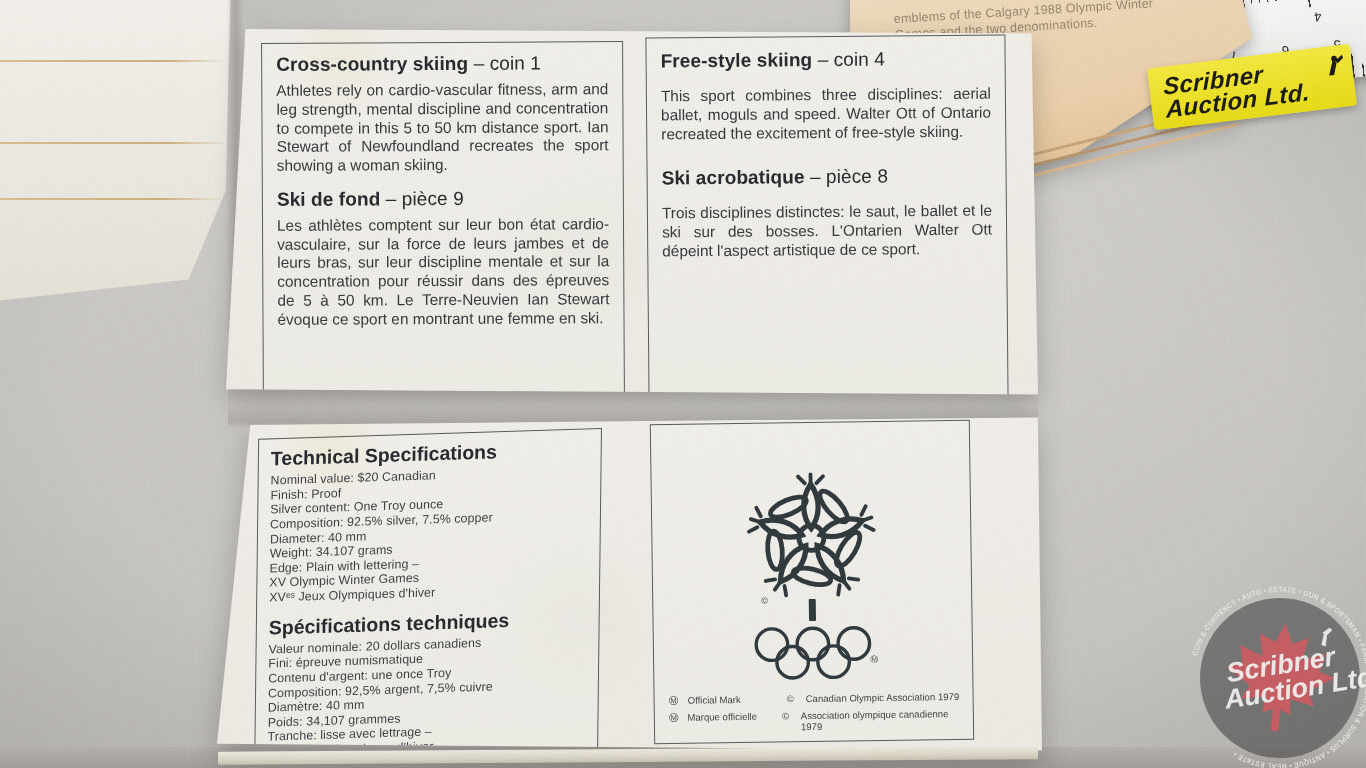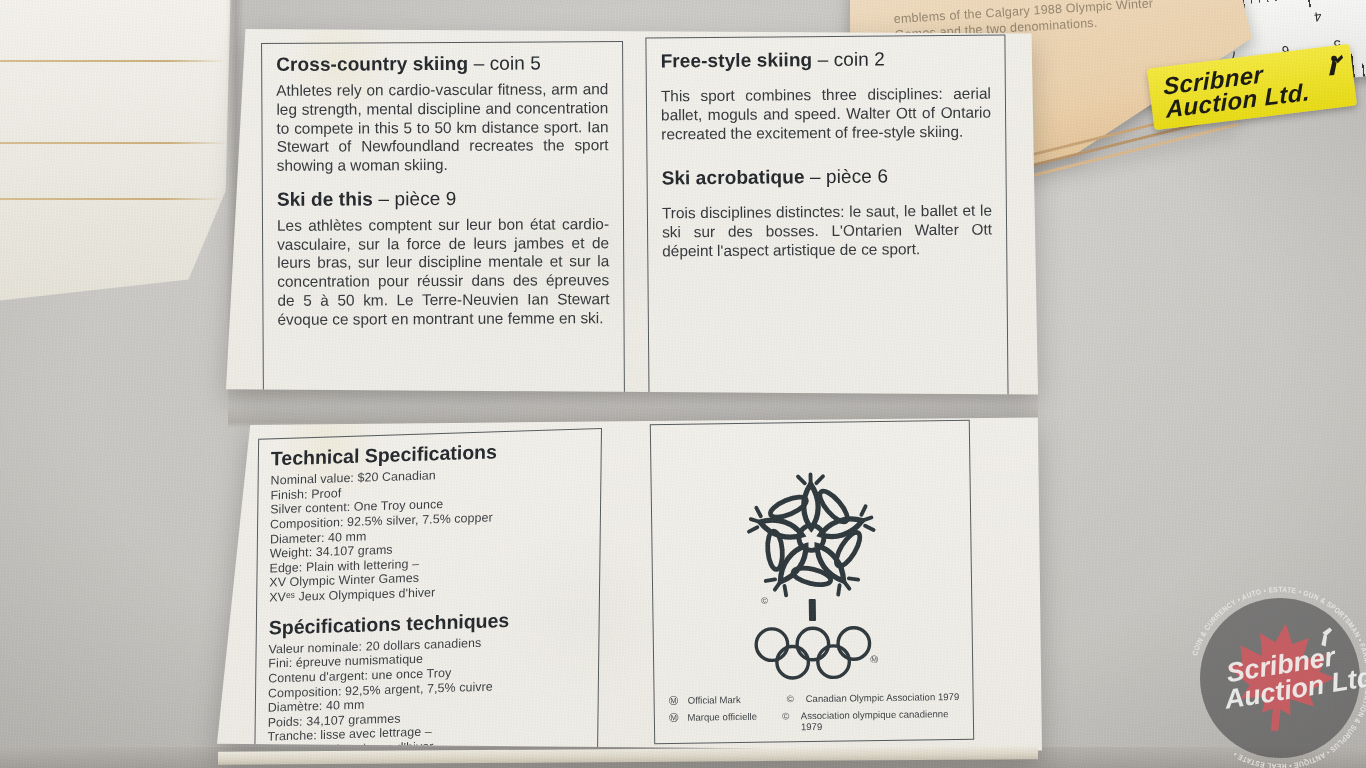--- a/index.html
+++ b/index.html
@@ -167,39 +167,39 @@
   </div>
 
   <div class="booklet">
     <div class="fold-shadow"></div>
 
     <div class="page page-top">
 
       <div class="panel p-cc">
         <div class="panel-title">
           <b>Cross-country skiing</b>
-          <span>– coin 5</span>
+          <span>– coin 1</span>
         </div>
         <div class="para">Athletes rely on cardio-vascular fitness, arm and leg strength, mental discipline and concentration to compete in this 5 to 50 km distance sport. Ian Stewart of Newfoundland recreates the sport showing a woman skiing.</div>
         <div class="panel-title fr-gap">
-          <b>Ski de this</b>
+          <b>Ski de fond</b>
           <span>– pièce 9</span>
         </div>
         <div class="para">Les athlètes comptent sur leur bon état cardio-vasculaire, sur la force de leurs jambes et de leurs bras, sur leur discipline mentale et sur la concentration pour réussir dans des épreuves de 5 à 50 km. Le Terre-Neuvien Ian Stewart évoque ce sport en montrant une femme en ski.</div>
       </div>
 
       <div class="panel p-fs">
         <div class="panel-title">
           <b>Free-style skiing</b>
-          <span>– coin 2</span>
+          <span>– coin 4</span>
         </div>
         <div class="para fs-gap">This sport combines three disciplines: aerial ballet, moguls and speed. Walter Ott of Ontario recreated the excitement of free-style skiing.</div>
         <div class="panel-title" style="margin-top:24px;">
           <b>Ski acrobatique</b>
-          <span>– pièce 6</span>
+          <span>– pièce 8</span>
         </div>
         <div class="para fs-gap">Trois disciplines distinctes: le saut, le ballet et le ski sur des bosses. L'Ontarien Walter Ott dépeint l'aspect artistique de ce sport.</div>
       </div>
     </div>
 
     <div class="page page-bottom">
 
       <div class="panel p-tech">
         <div class="tech-title">Technical Specifications</div>
         <div class="tech-line">Nominal value: $20 Canadian</div>

